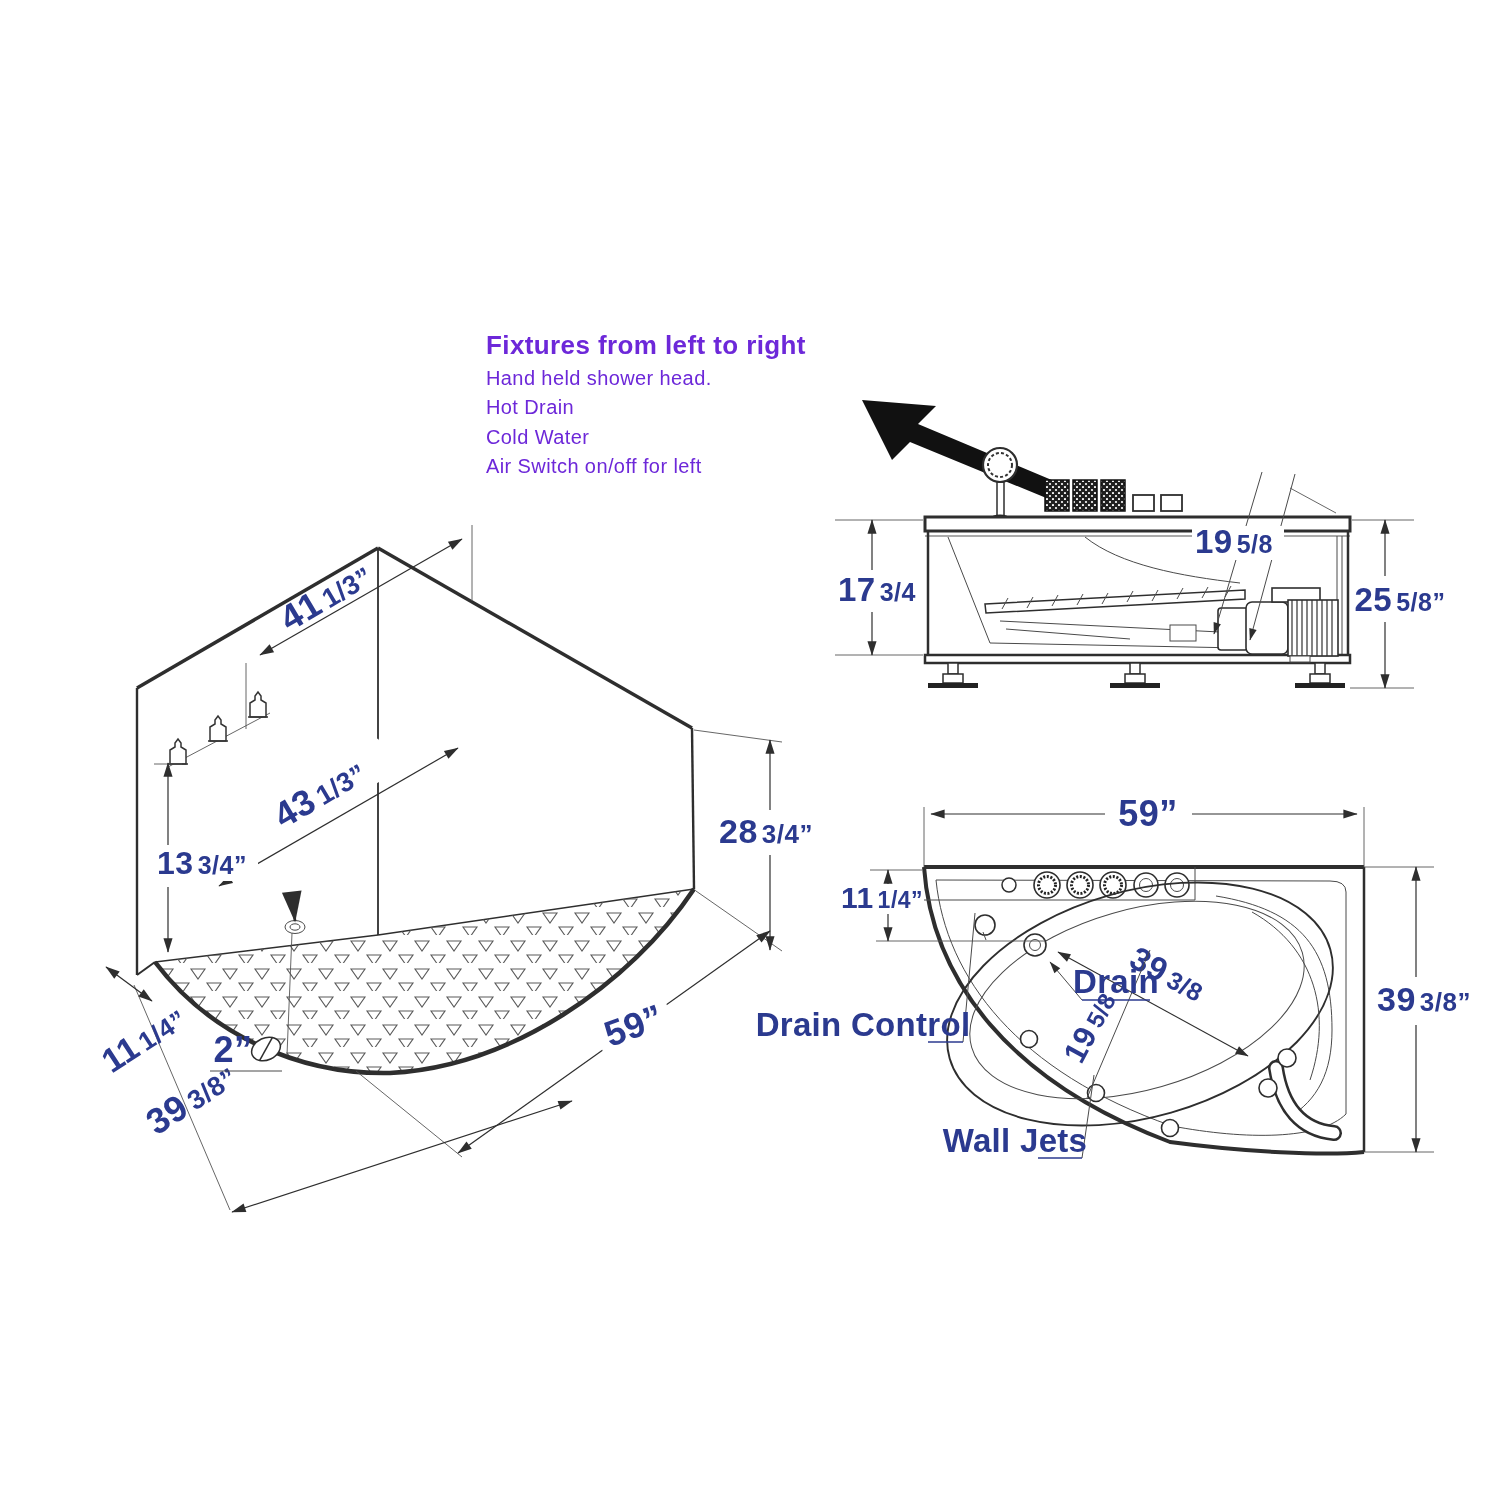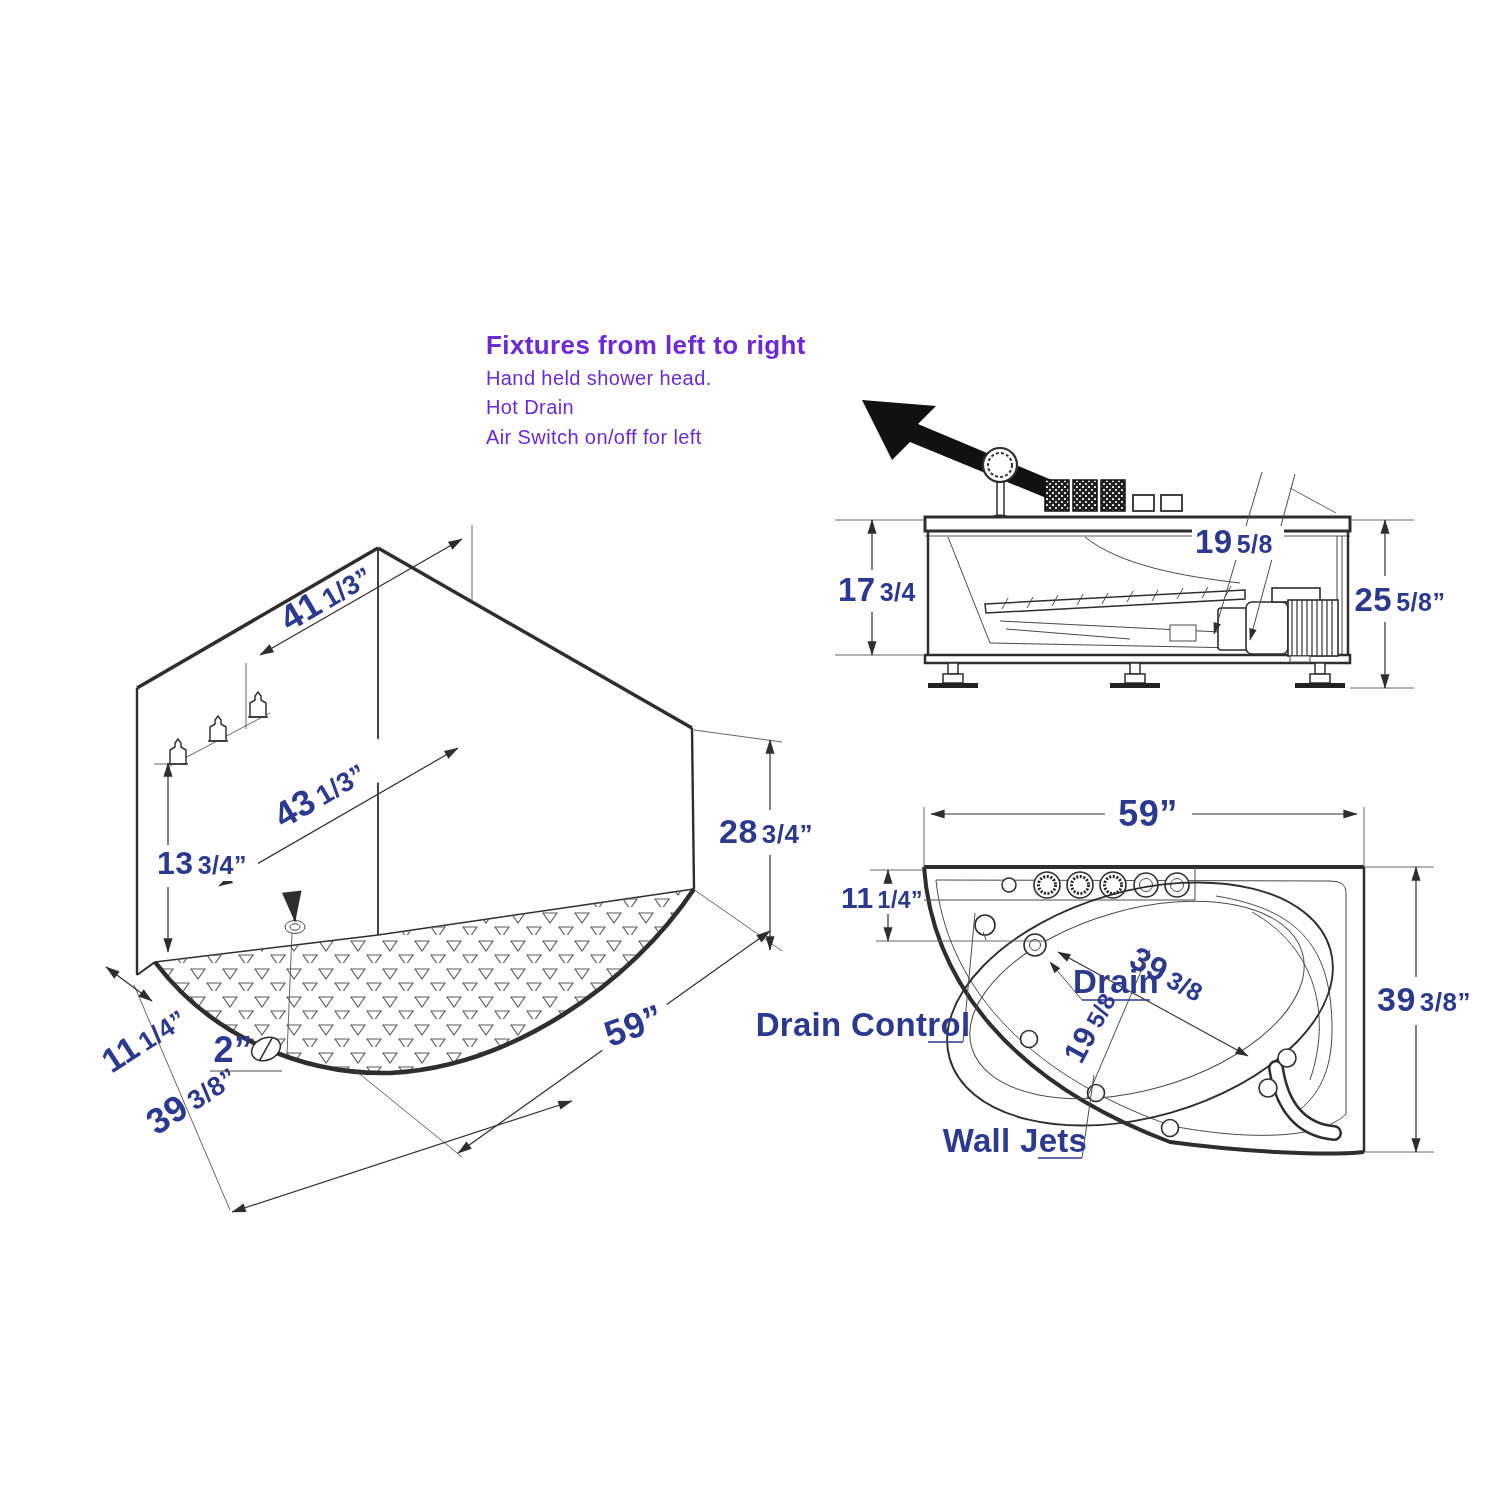--- a/index.html
+++ b/index.html
@@ -18,20 +18,21 @@
   .lbl{fill:#2b3a8f;font-weight:bold;font-size:33px;letter-spacing:.3px;}
   .wfill{fill:#ffffff;}
 </style>
 </head>
 <body>
 
 <div class="notes">
   <div class="title">Fixtures from left to right</div>
   <div class="line">Hand held shower head.</div>
   <div class="line">Hot Drain</div>
+  <div class="line">Cold Water</div>
   <div class="line">Air Switch on/off for left</div>
 </div>
 
 <svg id="side-svg" width="680" height="335" viewBox="0 0 680 335">
   <defs>
     <marker id="m1" viewBox="0 0 12 8" refX="11" refY="4" markerWidth="13" markerHeight="9" orient="auto-start-reverse">
       <path d="M0.5,0.5 L11.5,4 L0.5,7.5 Z" fill="#2e2e2e"></path>
     </marker>
     <pattern id="p-dots" width="6" height="6" patternUnits="userSpaceOnUse">
       <rect width="6" height="6" fill="#1f1f1f"></rect>

